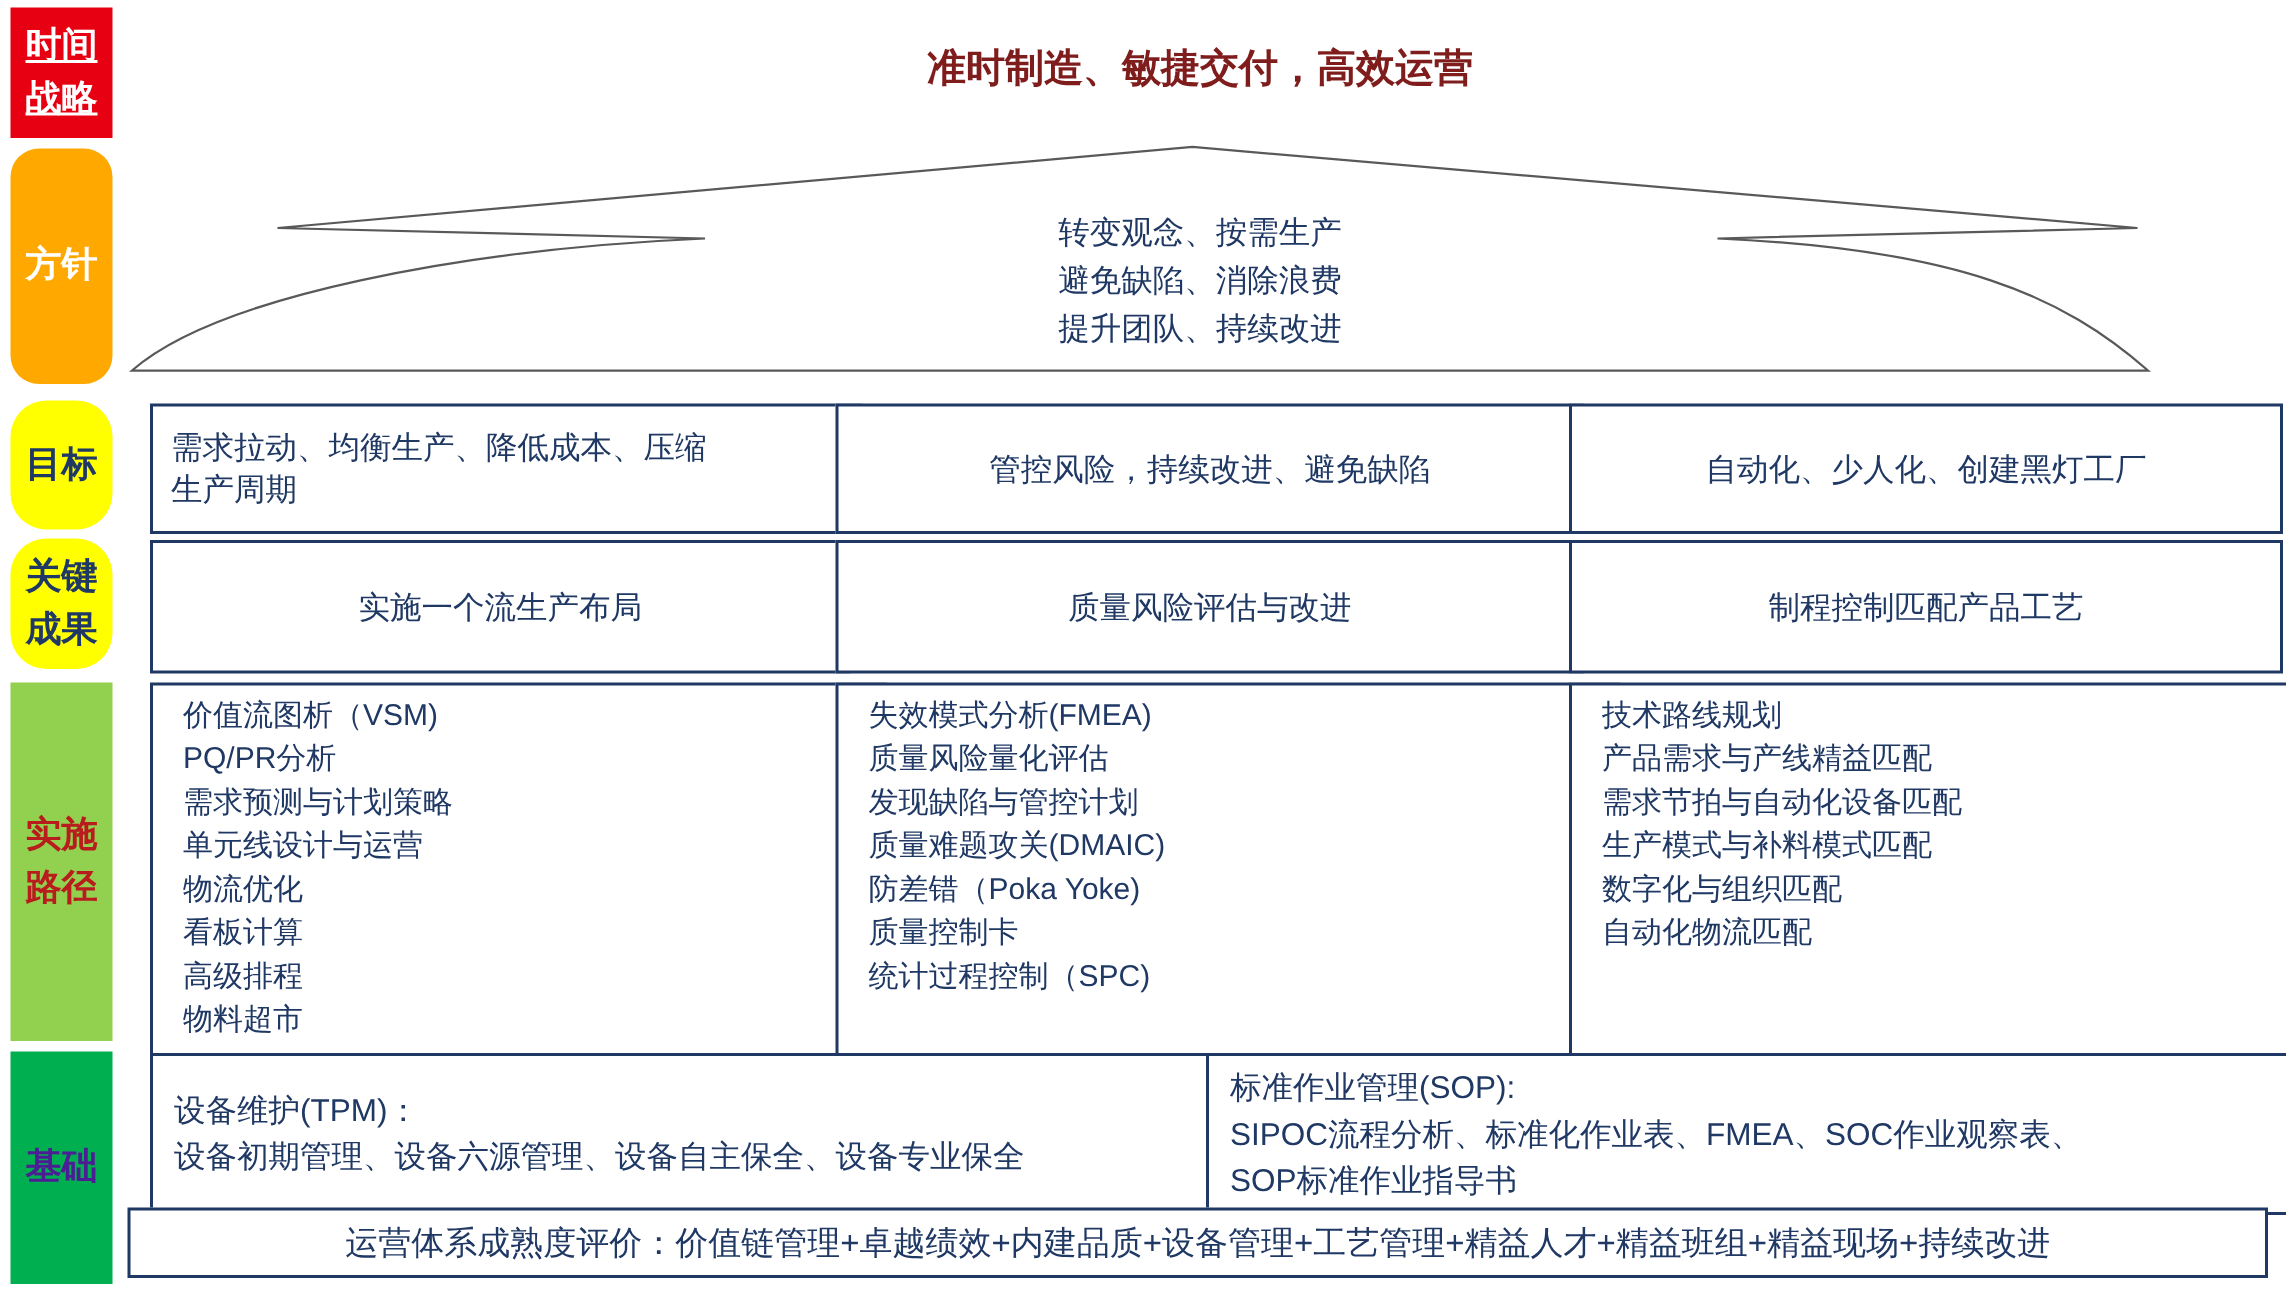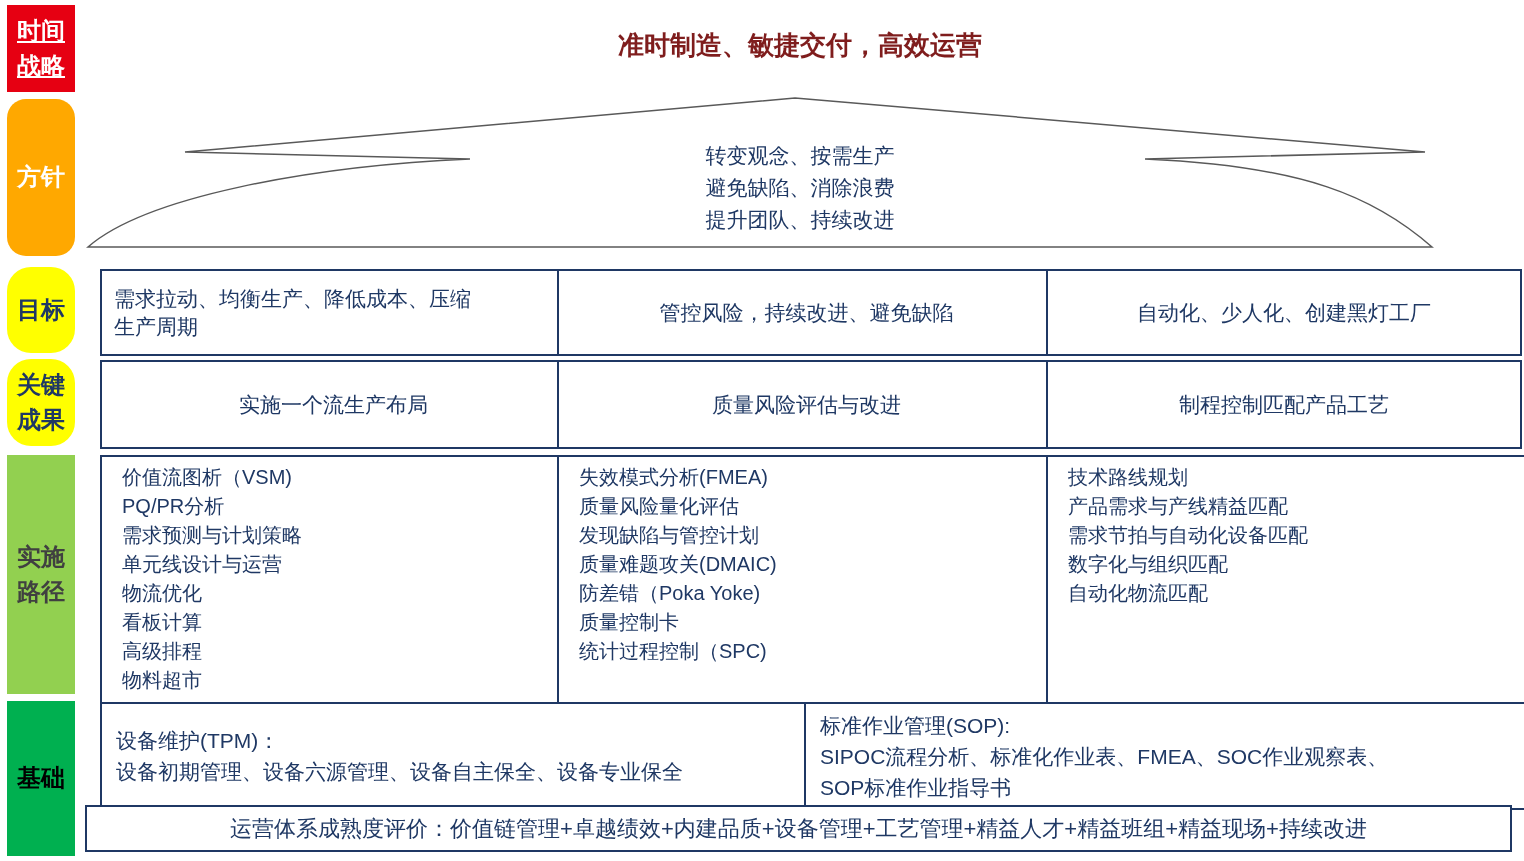--- a/index.html
+++ b/index.html
@@ -21,22 +21,22 @@
     justify-content: center;
     text-align: center;
     font-weight: bold;
     font-size: 24px;
     line-height: 1.45;
     white-space: pre-line;
   }
   .lbl-red    { background: #E60012; color: #ffffff; text-decoration: underline; }
   .lbl-orange { background: #FFA800; color: #ffffff; }
   .lbl-yellow { background: #FFFF00; color: #1F3864; border-radius: 24px; }
-  .lbl-lgreen { background: #92D050; color: #404040; }
-  .lbl-green  { background: #00B050; color: #000000; }
+  .lbl-lgreen { background: #92D050; color: #b91c1c; }
+  .lbl-green  { background: #00B050; color: #4c1d95; }
 
   .title {
     position: absolute;
     left: 85px; top: 28px; width: 1430px;
     text-align: center;
     font-size: 26px;
     font-weight: bold;
     color: #7f1d1d;
   }
   .roof-svg { position: absolute; left: 85px; top: 93px; }
@@ -115,20 +115,21 @@
     <div class="line">发现缺陷与管控计划</div>
     <div class="line">质量难题攻关(DMAIC)</div>
     <div class="line">防差错（Poka Yoke)</div>
     <div class="line">质量控制卡</div>
     <div class="line">统计过程控制（SPC)</div>
   </div>
   <div class="box list-box" style="left:1046px; top:455px; width:456px; height:238px;">
     <div class="line">技术路线规划</div>
     <div class="line">产品需求与产线精益匹配</div>
     <div class="line">需求节拍与自动化设备匹配</div>
+    <div class="line">生产模式与补料模式匹配</div>
     <div class="line">数字化与组织匹配</div>
     <div class="line">自动化物流匹配</div>
   </div>
 
   <div class="box found-box" style="left:100px; top:702px; width:696px; height:99px;">
     <div>设备维护(TPM)：</div>
     <div>设备初期管理、设备六源管理、设备自主保全、设备专业保全</div>
   </div>
   <div class="box found-box" style="left:804px; top:702px; width:698px; height:100px;">
     <div>标准作业管理(SOP):</div>

